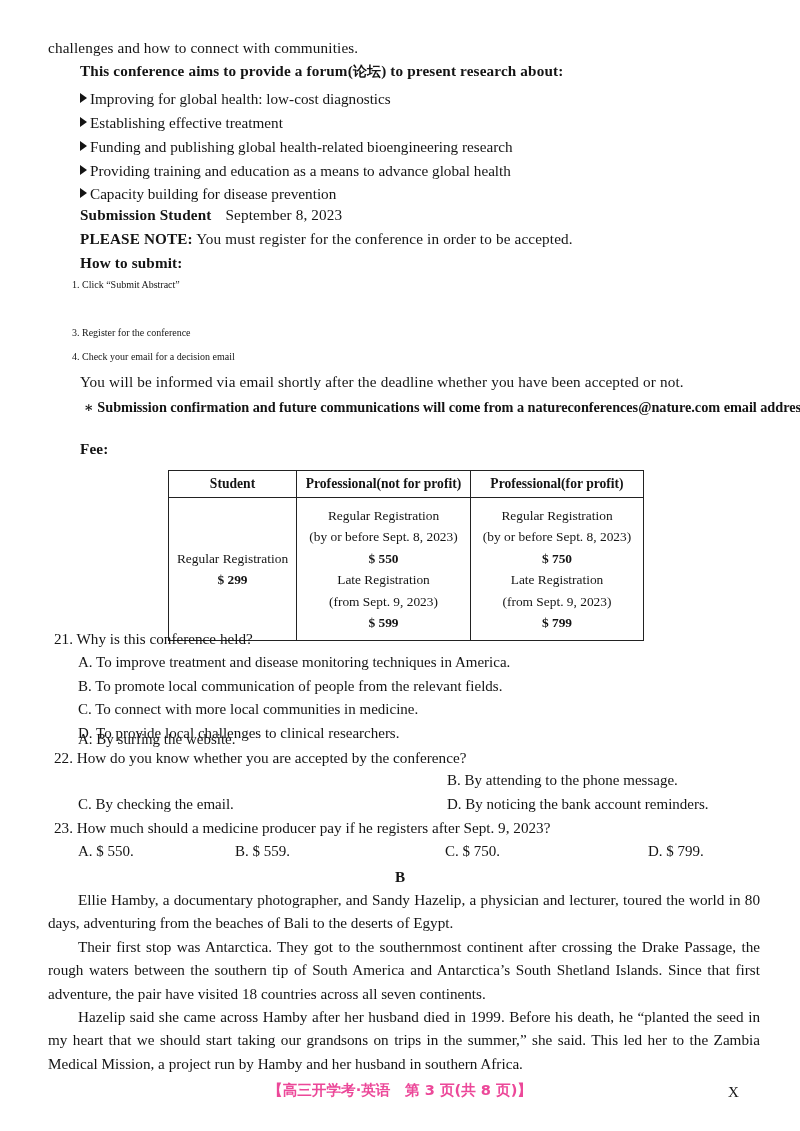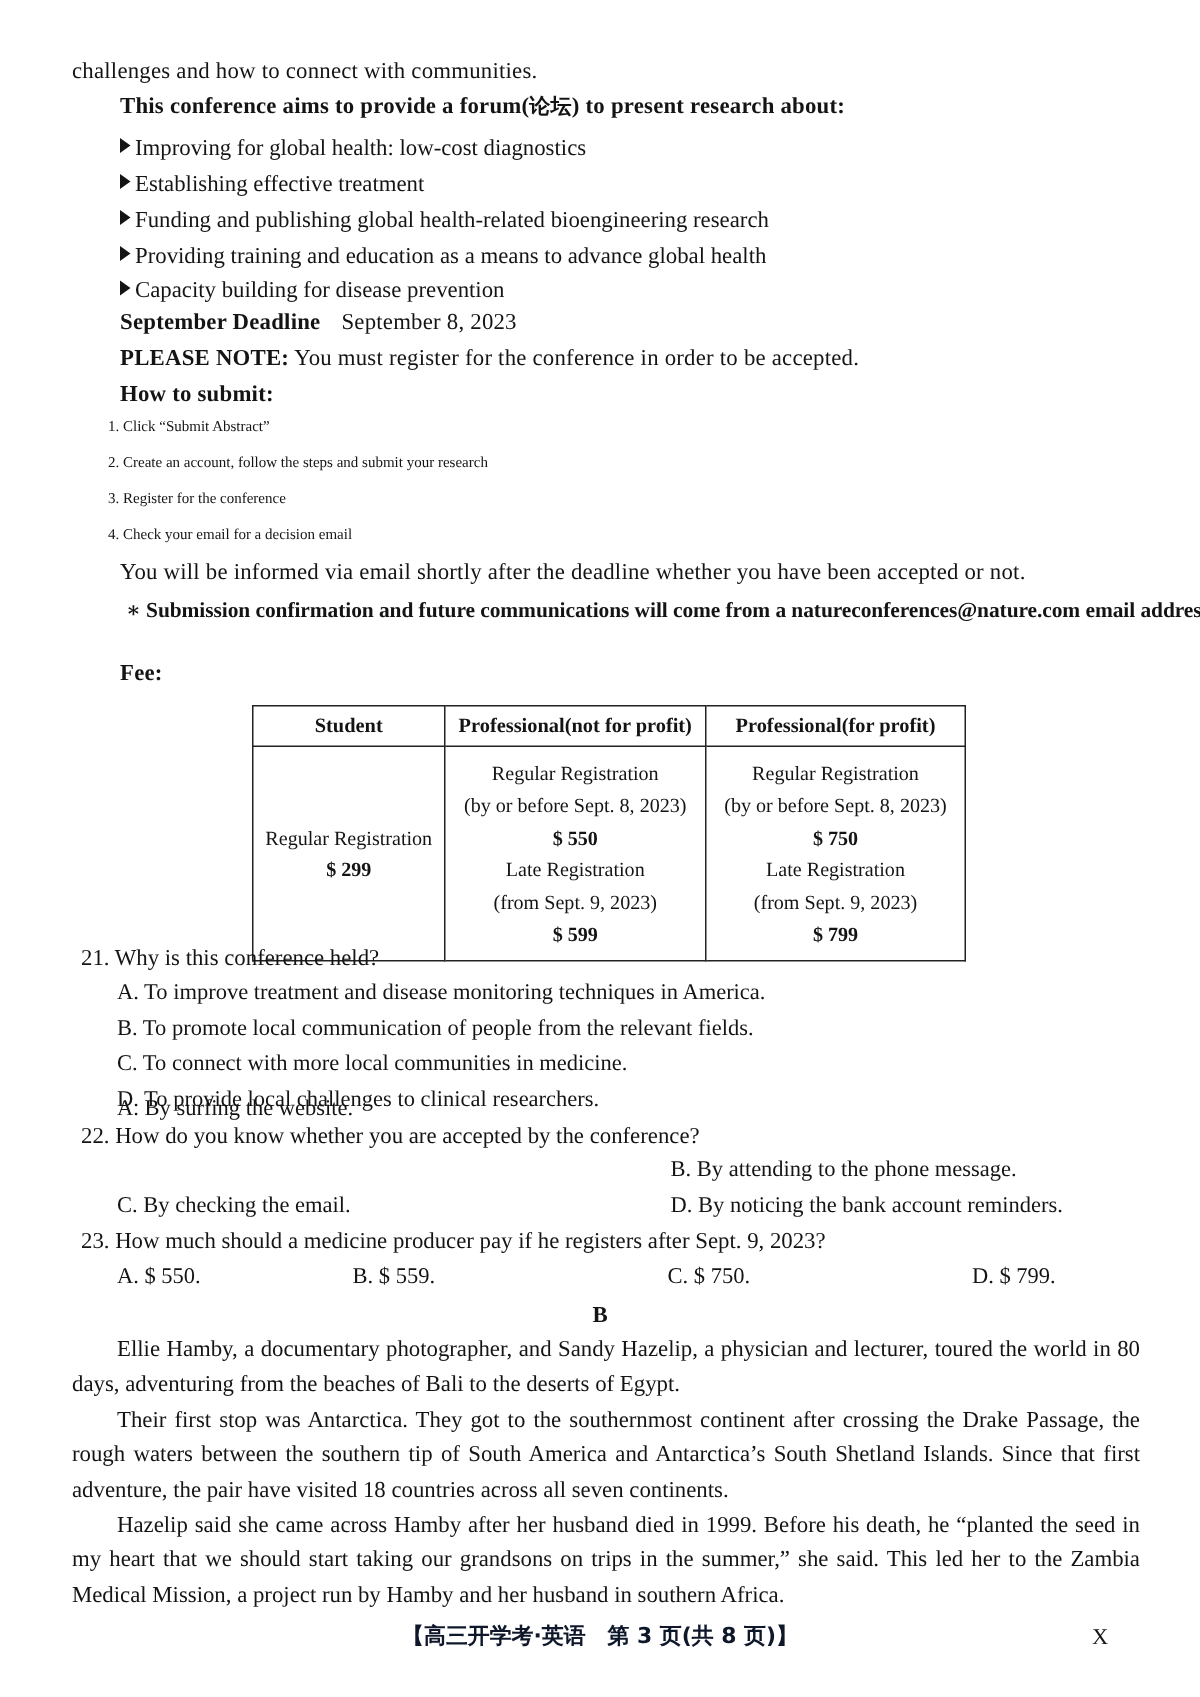--- a/index.html
+++ b/index.html
@@ -151,21 +151,21 @@
 
   
   #footer {
     position: absolute;
     left: 0; top: 1081px;
     width: 800px;
     text-align: center;
     font-family: "DejaVu Sans", sans-serif;
     font-weight: bold;
     font-size: 14.6px;
-    color: #0f172a;
+    color: #ec4899;
   }
   #page-mark {
     position: absolute;
     left: 728px; top: 1084px;
     font-size: 15px;
     font-family: "Liberation Serif", serif;
   }
 </style>
 </head>
 <body>
@@ -193,31 +193,30 @@
   <div class="bullet-row" style="top:162px">
     <span class="tri"></span>
       <span>Providing training and education as a means to advance global health</span>
   </div>
   <div class="bullet-row" style="top:185px">
     <span class="tri"></span>
       <span>Capacity building for disease prevention</span>
   </div>
 
   <div class="line b" id="deadline-row">
-    <span>September Deadline</span><span class="val">September 8, 2023</span>
+    <span>Submission Student</span><span class="val">September 8, 2023</span>
   </div>
 
   <div class="line b" id="note-row">
     <span>PLEASE NOTE:</span><span class="val"> You must register for the conference in order to be accepted.</span>
   </div>
 
   <div class="line" id="how-row">How to submit:</div>
 
   <div class="step" style="top:279px">1. Click “Submit Abstract”</div>
-  <div class="step" style="top:303px">2. Create an account, follow the steps and submit your research</div>
   <div class="step" style="top:327px">3. Register for the conference</div>
   <div class="step" style="top:351px">4. Check your email for a decision email</div>
 
   <div class="line" id="informed-row">You will be informed via email shortly after the deadline whether you have been accepted or not.</div>
 
   <div class="line" id="star-row">∗ Submission confirmation and future communications will come from a natureconferences@nature.com email address.</div>
 
   <div class="line" id="fee-row">Fee:</div>
 
   <table class="fee-table">

